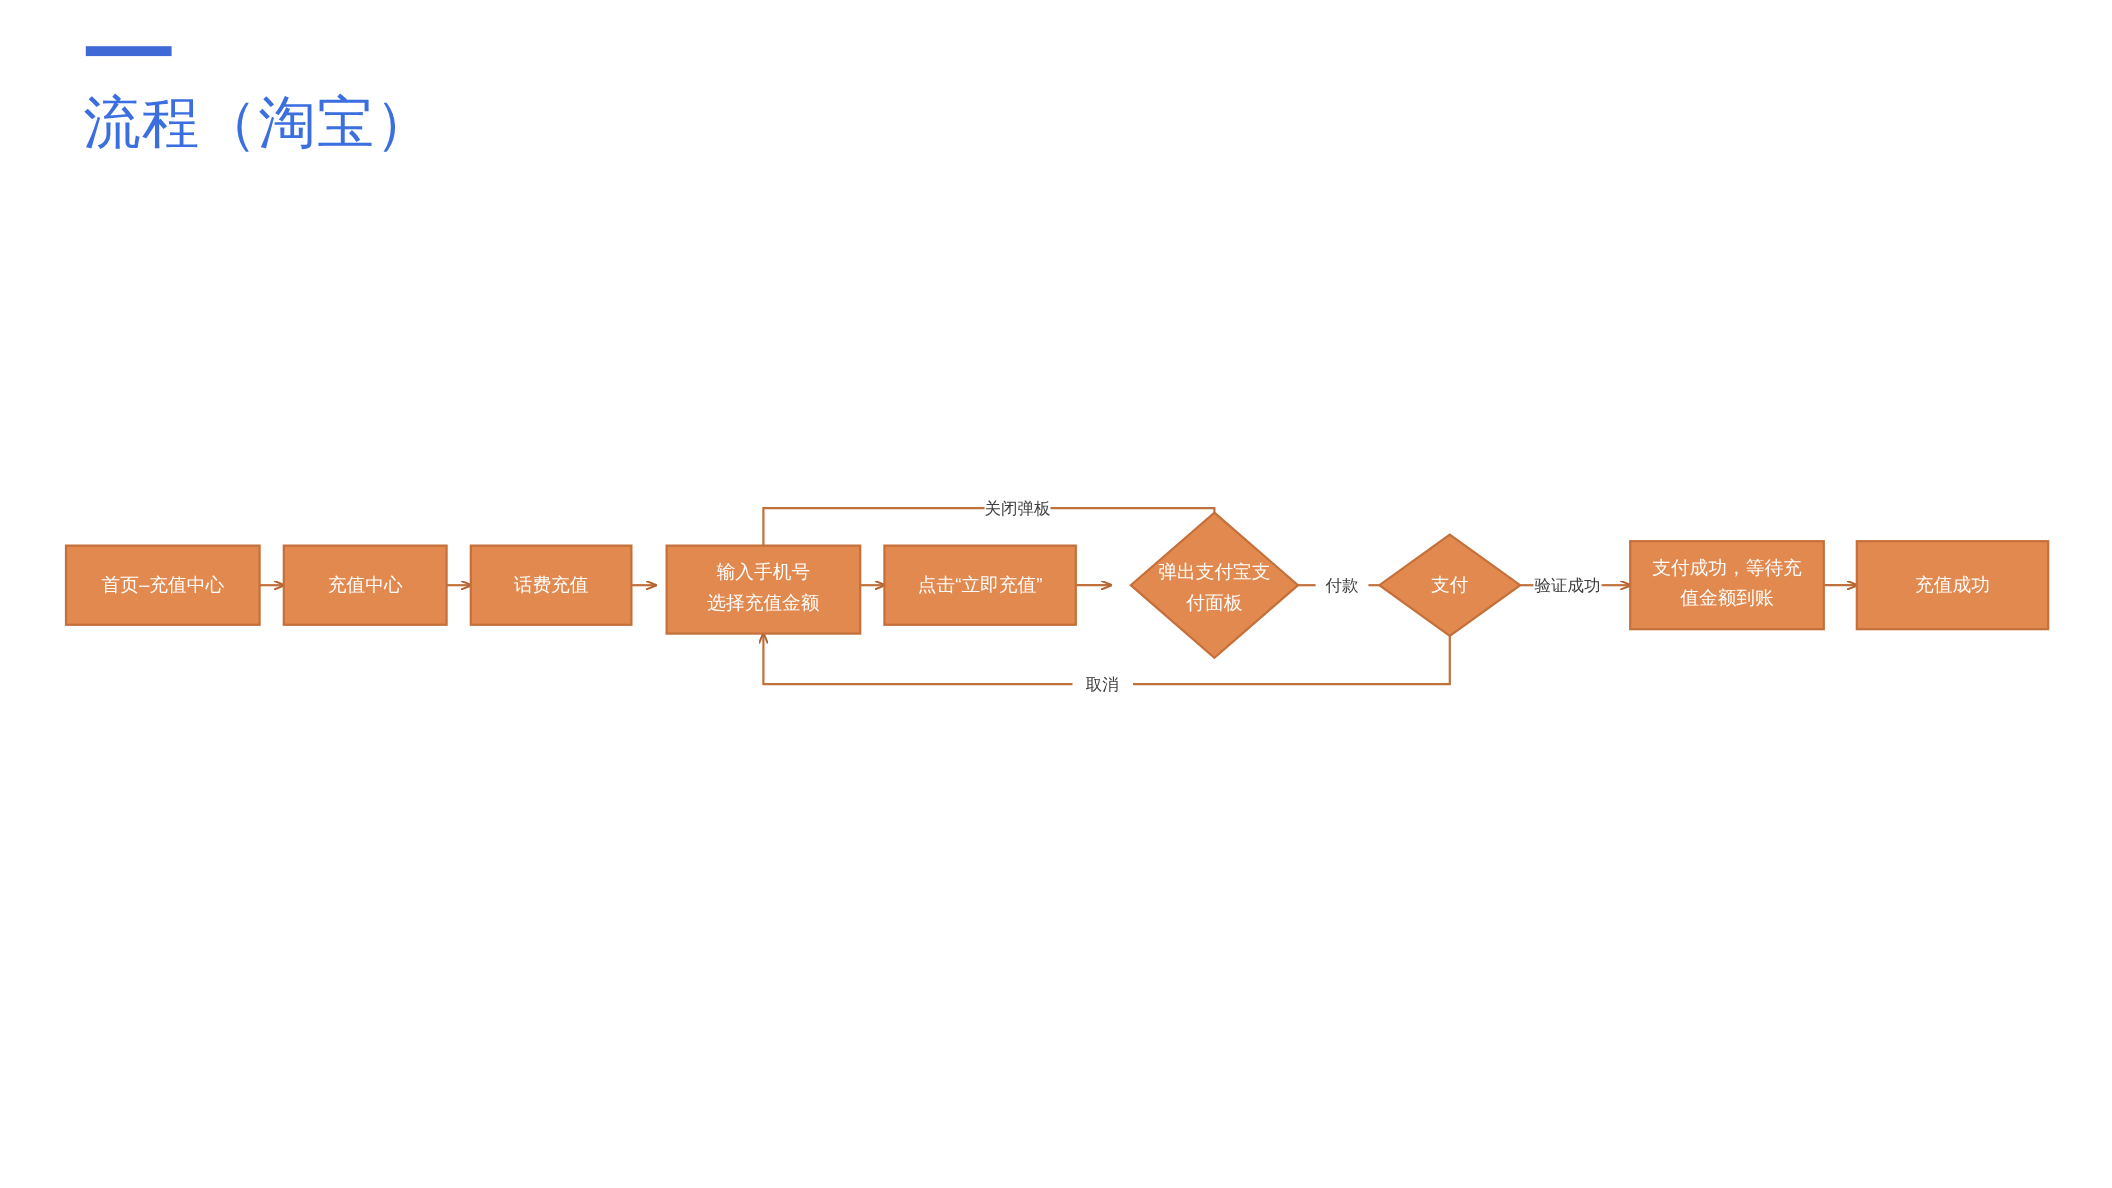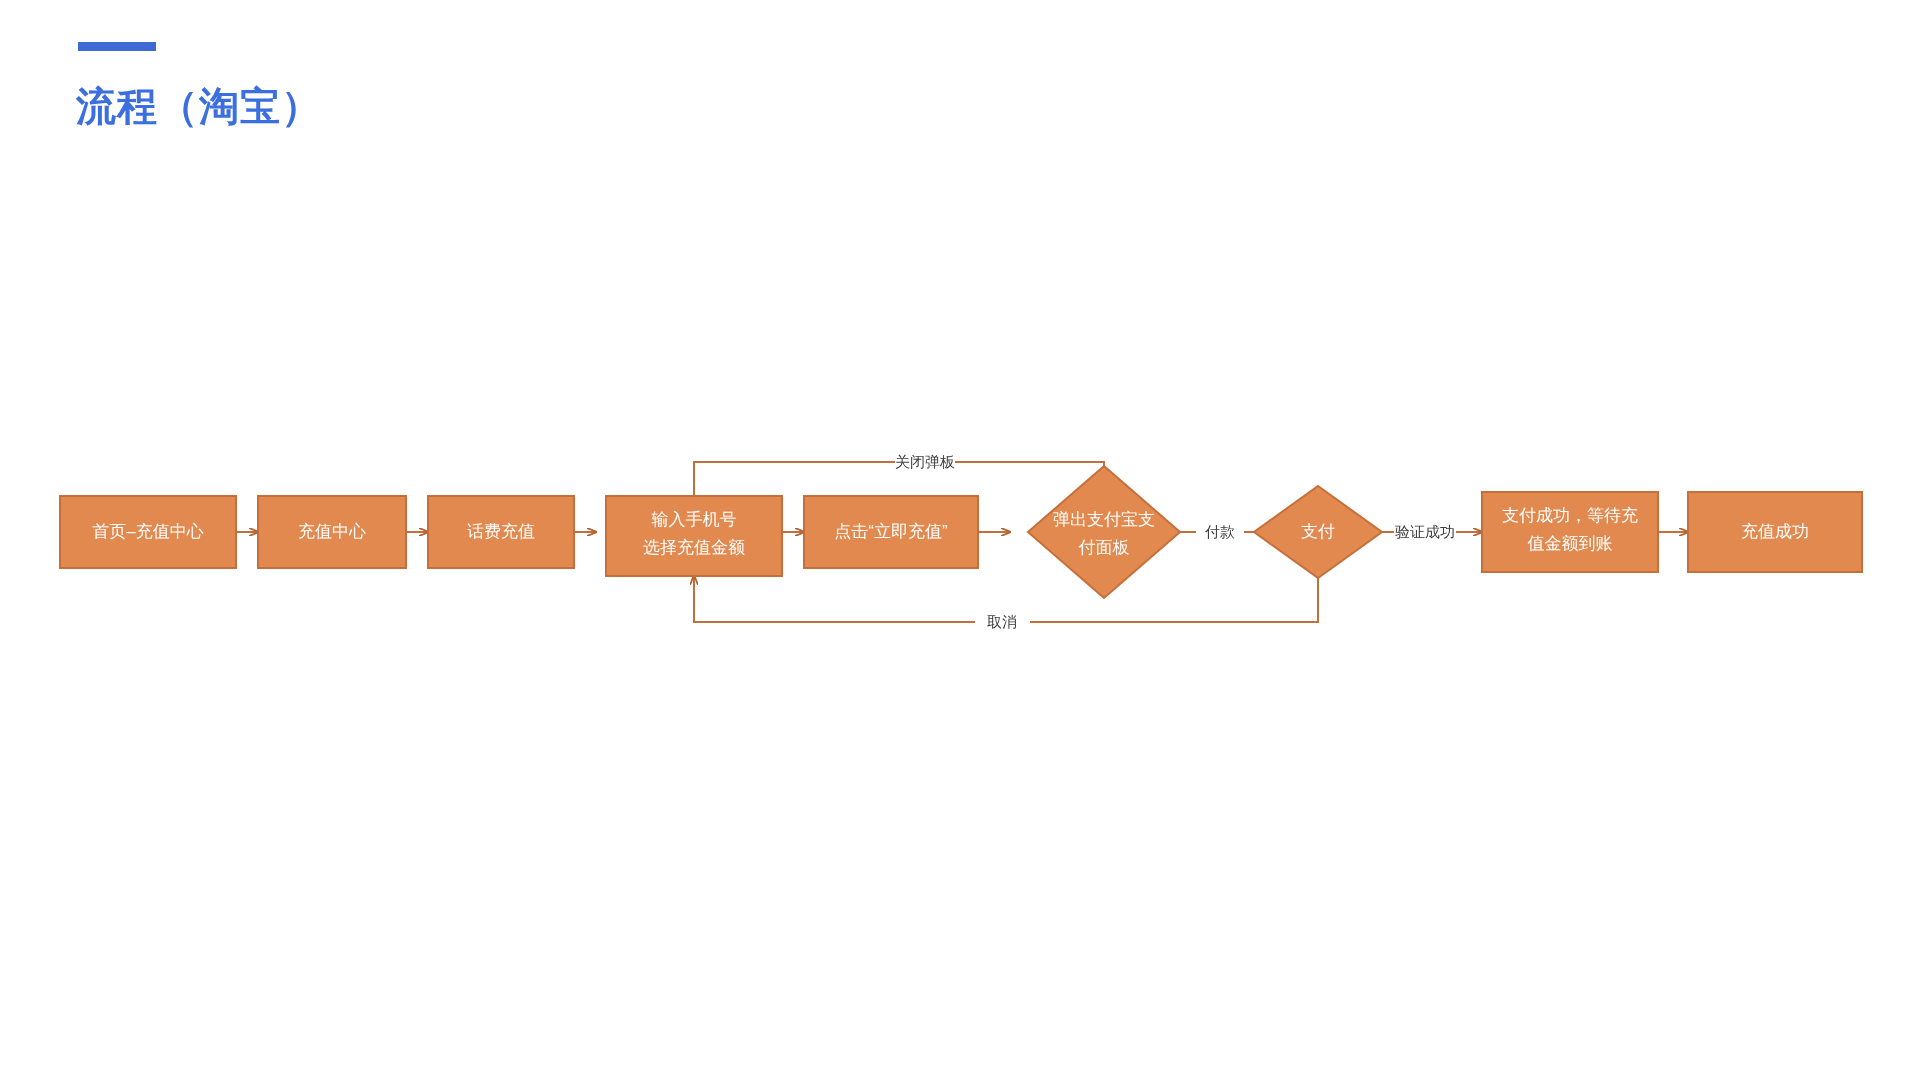--- a/index.html
+++ b/index.html
@@ -23,22 +23,22 @@
     left: 78px;
     top: 42px;
     width: 78px;
     height: 9px;
     background: #3f6ad5;
   }
   #page-title {
     position: absolute;
     left: 76px;
     top: 84px;
-    font-size: 40px;
-    font-weight: bold;
+    font-size: 52px;
+    font-weight: normal;
     color: #3b6fe0;
     letter-spacing: 1px;
     line-height: 1.1;
     white-space: nowrap;
   }
   
   #flow-canvas {
     position: absolute;
     left: 0;
     top: 0;

